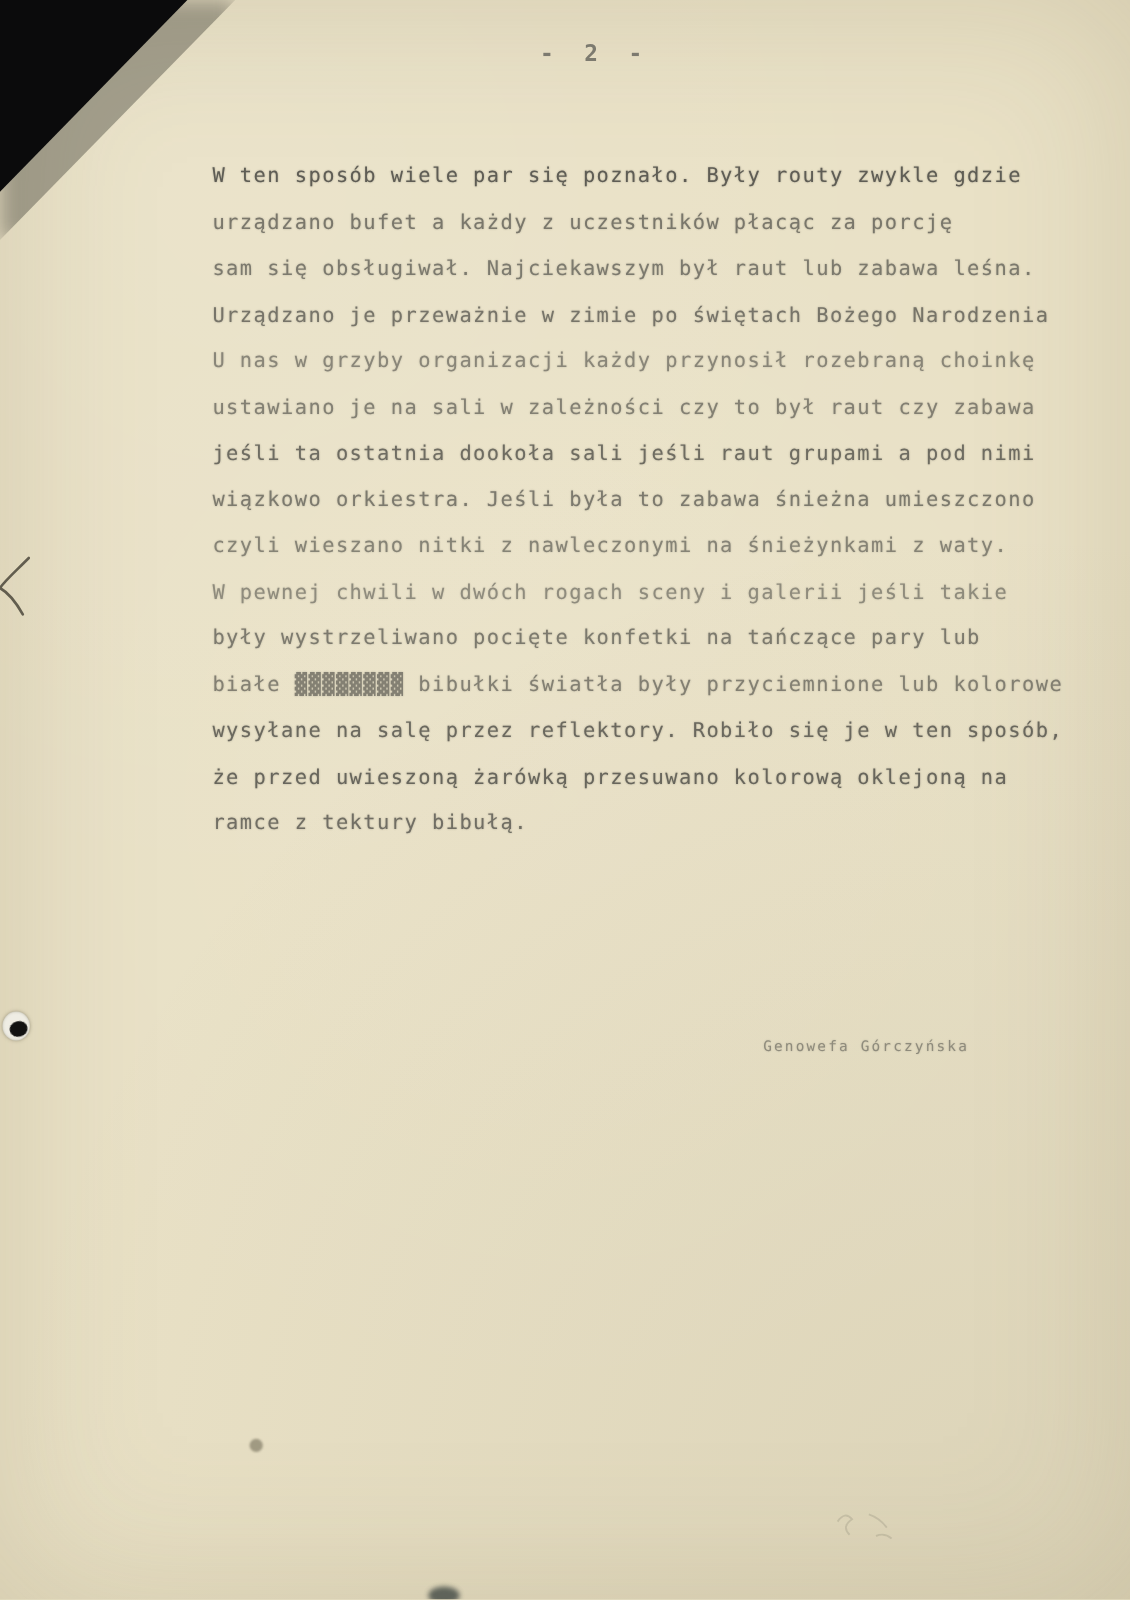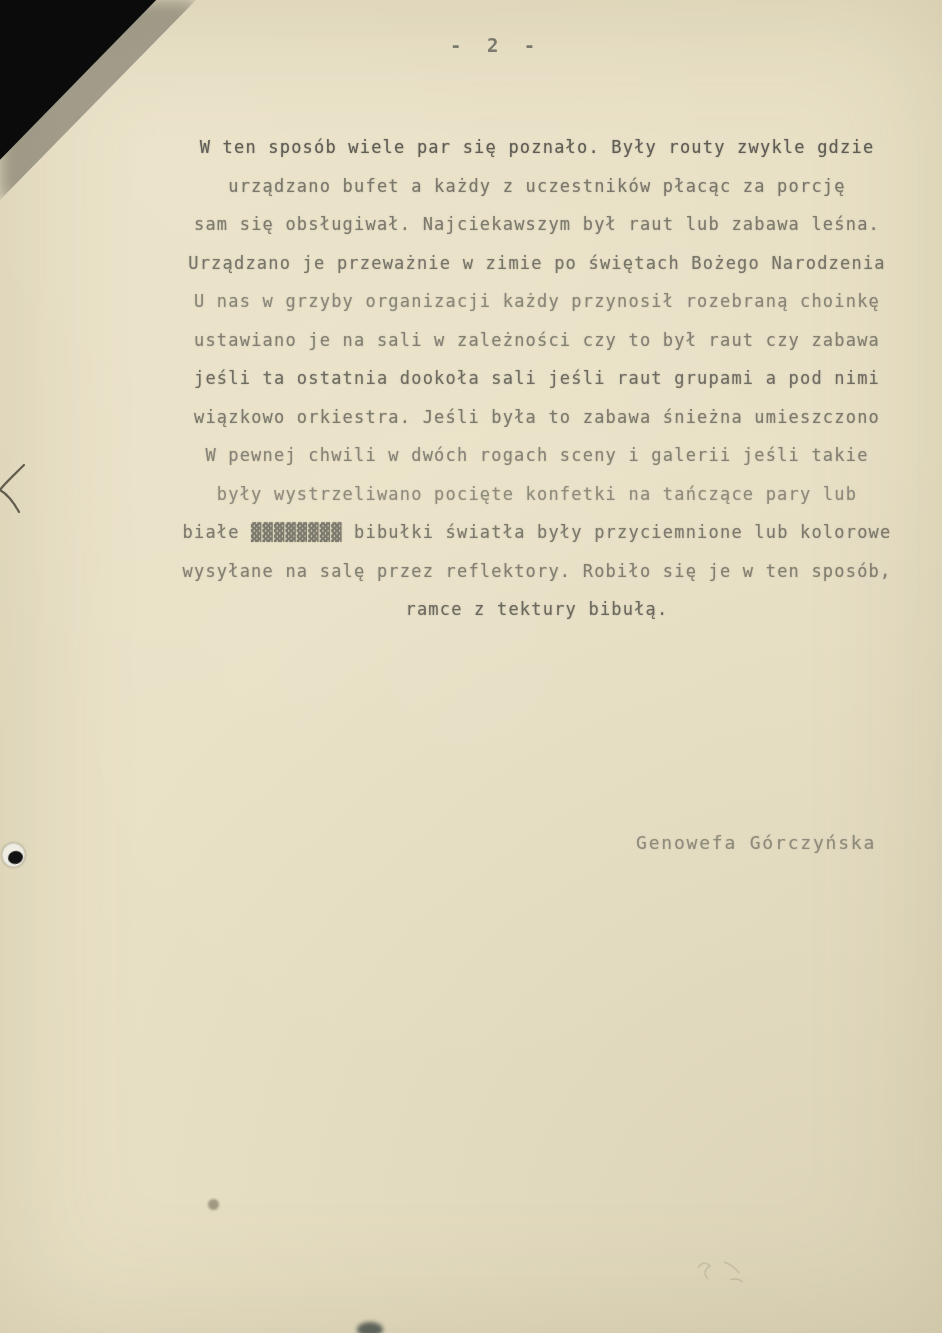--- a/index.html
+++ b/index.html
@@ -40,43 +40,42 @@
   .text-block {
     position:absolute; left:177px; top:128px; width:720px;
     filter:blur(0.45px);
   }
   .line {
     margin:0; white-space:pre;
     font-size:17px; line-height:38.5px;
     letter-spacing:1.2px;
     color:#53524b;
     text-shadow:0 0 1.5px rgba(83,82,75,0.55);
-    text-align:center;
   }
   .line:nth-child(1){opacity:.92}
   .line:nth-child(2){opacity:.74}
   .line:nth-child(3){opacity:.72}
   .line:nth-child(4){opacity:.76}
   .line:nth-child(5){opacity:.64}
   .line:nth-child(6){opacity:.68}
   .line:nth-child(7){opacity:.82}
   .line:nth-child(8){opacity:.72}
   .line:nth-child(9){opacity:.66}
   .line:nth-child(10){opacity:.60}
   .line:nth-child(11){opacity:.72}
   .line:nth-child(12){opacity:.68}
   .line:nth-child(13){opacity:.84}
   .line:nth-child(14){opacity:.86}
   .line:nth-child(15){opacity:.80}
   .line:nth-child(16){opacity:.70}
   .line:nth-child(17){opacity:.78}
   .line:nth-child(18){opacity:.84}
   .signature {
-    position:absolute; left:636px; top:832px;
-    font-size:18px; letter-spacing:1.8px;
+    position:absolute; left:636px; top:865px;
+    font-size:12px; letter-spacing:1.8px;
     color:#5c5b53; opacity:.62;
     filter:blur(0.6px); white-space:pre;
     text-shadow:0 0 1.5px rgba(83,82,75,0.5);
   }
   .margin-mark {
     position:absolute; left:-3px; top:460px;
     opacity:.78; filter:blur(0.4px);
   }
   .punch-hole {
     position:absolute; left:2px; top:843px; width:23px; height:24px;
@@ -117,24 +116,26 @@
 
   <div class="text-block">
     <p class="line">W ten sposób wiele par się poznało. Były routy zwykle gdzie</p>
     <p class="line">urządzano bufet a każdy z uczestników płacąc za porcję</p>
     <p class="line">sam się obsługiwał. Najciekawszym był raut lub zabawa leśna.</p>
     <p class="line">Urządzano je przeważnie w zimie po świętach Bożego Narodzenia</p>
     <p class="line">U nas w grzyby organizacji każdy przynosił rozebraną choinkę</p>
     <p class="line">ustawiano je na sali w zależności czy to był raut czy zabawa</p>
     <p class="line">jeśli ta ostatnia dookoła sali jeśli raut grupami a pod nimi</p>
     <p class="line">wiązkowo orkiestra. Jeśli była to zabawa śnieżna umieszczono</p>
+    <p class="line">czyli wieszano nitki z nawleczonymi na śnieżynkami z waty.</p>
     <p class="line">W pewnej chwili w dwóch rogach sceny i galerii jeśli takie</p>
     <p class="line">były wystrzeliwano pocięte konfetki na tańczące pary lub</p>
     <p class="line">białe ▓▓▓▓▓▓▓▓ bibułki światła były przyciemnione lub kolorowe</p>
     <p class="line">wysyłane na salę przez reflektory. Robiło się je w ten sposób,</p>
+    <p class="line">że przed uwieszoną żarówką przesuwano kolorową oklejoną na</p>
     <p class="line">ramce z tektury bibułą.</p>
   </div>
 
   <div class="signature">Genowefa Górczyńska</div>
 
   <svg class="margin-mark" width="32" height="58" viewBox="0 0 32 58">
     <path d="M27,5 C15,17 7,24 3,30 C10,34 17,43 22,52" fill="none" stroke="#3f3b30" stroke-width="2.2" stroke-linecap="round"></path>
   </svg>
 
   <div class="punch-hole">

